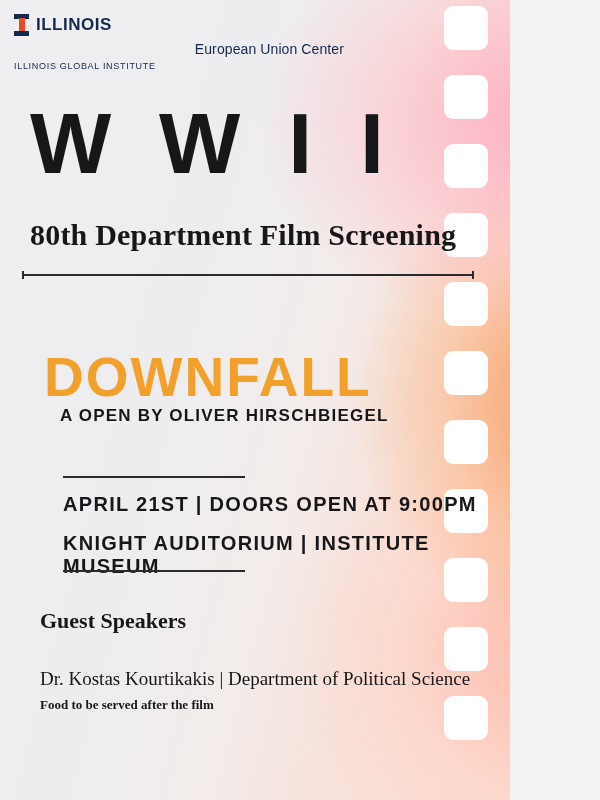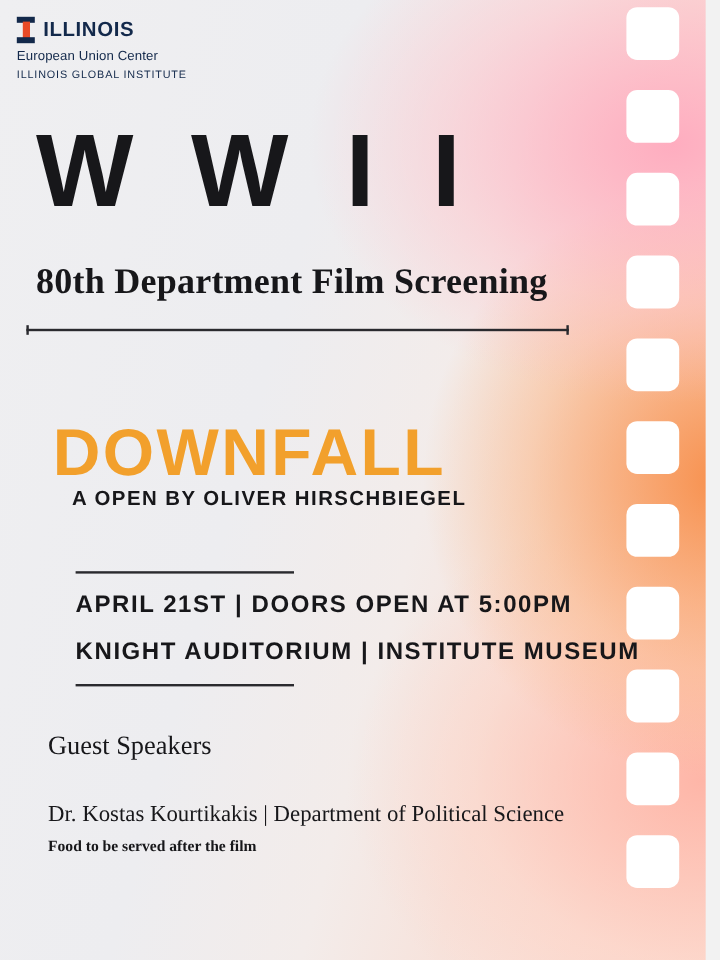--- a/index.html
+++ b/index.html
@@ -8,21 +8,21 @@
   }
   body {
     width: 600px;
     height: 800px;
     font-family: "Liberation Sans", sans-serif;
     background: #f2f2f2;
     overflow: hidden;
   }
   .poster {
     position: relative;
-    width: 588px;
+    width: 510px;
     height: 800px;
     overflow: hidden;
     background:
       radial-gradient(ellipse 420px 300px at 560px 120px, rgba(255,170,190,0.95) 0%, rgba(255,190,200,0.45) 45%, rgba(255,255,255,0) 72%),
       radial-gradient(ellipse 330px 330px at 600px 400px, rgba(247,140,70,0.95) 0%, rgba(250,175,120,0.45) 48%, rgba(255,255,255,0) 75%),
       radial-gradient(ellipse 380px 300px at 585px 650px, rgba(255,175,160,0.85) 0%, rgba(255,205,190,0.4) 50%, rgba(255,255,255,0) 78%),
       linear-gradient(105deg, #efeff1 0%, #ededf0 38%, #f3ecea 58%, #f7e3dc 72%, #fadfd6 86%, #fbdcd2 100%);
   }
 
   
@@ -86,23 +86,24 @@
   .logo-word {
     font-family: "Liberation Sans", sans-serif;
     font-weight: bold;
     font-size: 17px;
     letter-spacing: 0.5px;
     color: #13294b;
   }
   .logo-sub {
     margin-top: 5px;
     font-family: "Liberation Sans", sans-serif;
-    font-size: 11px;
+    font-size: 14px;
     color: #13294b;
     letter-spacing: 0.1px;
+    text-align: right;
   }
   .logo-sub2 {
     margin-top: 4px;
     font-family: "Liberation Sans", sans-serif;
     font-size: 9px;
     color: #13294b;
     letter-spacing: 0.7px;
   }
 
   
@@ -205,21 +206,21 @@
     height: 2px;
     background: #2a2a2e;
   }
 
   
   .speakers-head {
     position: absolute;
     left: 40px;
     top: 608px;
     font-family: "Liberation Serif", serif;
-    font-weight: normal;
+    font-weight: bold;
     font-size: 22px;
     color: #17171a;
   }
   .speaker1 {
     position: absolute;
     left: 40px;
     top: 641px;
     font-family: "Liberation Serif", serif;
     font-size: 19px;
     color: #17171a;
@@ -275,21 +276,21 @@
   </div>
 
   <div class="wwii">W W I I</div>
   <div class="anniv">80th Department Film Screening</div>
   <div class="rule-main"></div>
 
   <div class="downfall">DOWNFALL</div>
   <div class="filmby">A OPEN BY OLIVER HIRSCHBIEGEL</div>
 
   <div class="rule-short-top"></div>
-  <div class="detail1">APRIL 21ST | DOORS OPEN AT 5:00PM</div>
+  <div class="detail1">APRIL 21ST | DOORS OPEN AT 9:00PM</div>
   <div class="detail2">KNIGHT AUDITORIUM | INSTITUTE MUSEUM</div>
   <div class="rule-short-bot"></div>
 
   <div class="speakers-head">Guest Speakers</div>
   <div class="speaker2">Dr. Kostas Kourtikakis | Department of Political Science</div>
   <div class="food">Food to be served after the film</div>
 
 </div>
 
 </body></html>

